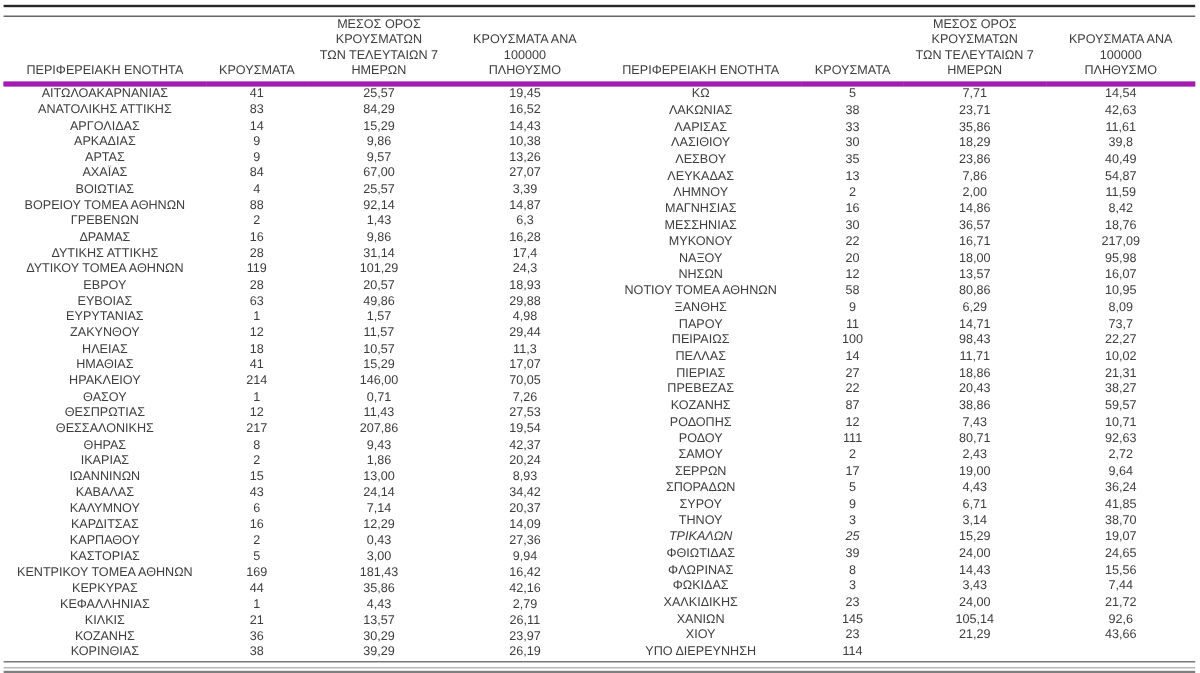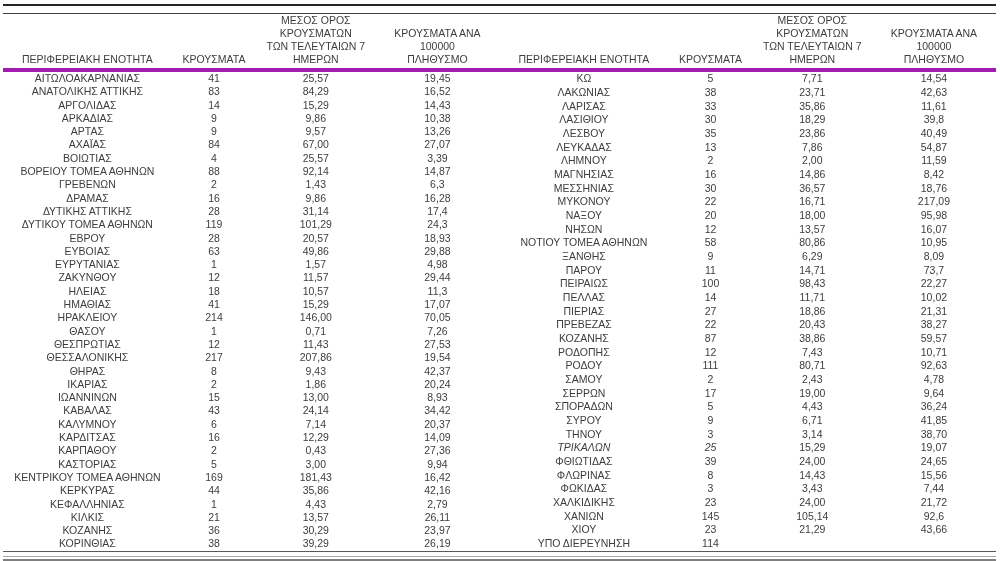--- a/index.html
+++ b/index.html
@@ -465,21 +465,21 @@
           <tr>
             <td>ΡΟΔΟΥ</td>
             <td>111</td>
             <td>80,71</td>
             <td>92,63</td>
           </tr>
           <tr>
             <td>ΣΑΜΟΥ</td>
             <td>2</td>
             <td>2,43</td>
-            <td>4,78</td>
+            <td>2,72</td>
           </tr>
           <tr>
             <td>ΣΕΡΡΩΝ</td>
             <td>17</td>
             <td>19,00</td>
             <td>9,64</td>
           </tr>
           <tr>
             <td>ΣΠΟΡΑΔΩΝ</td>
             <td>5</td>

